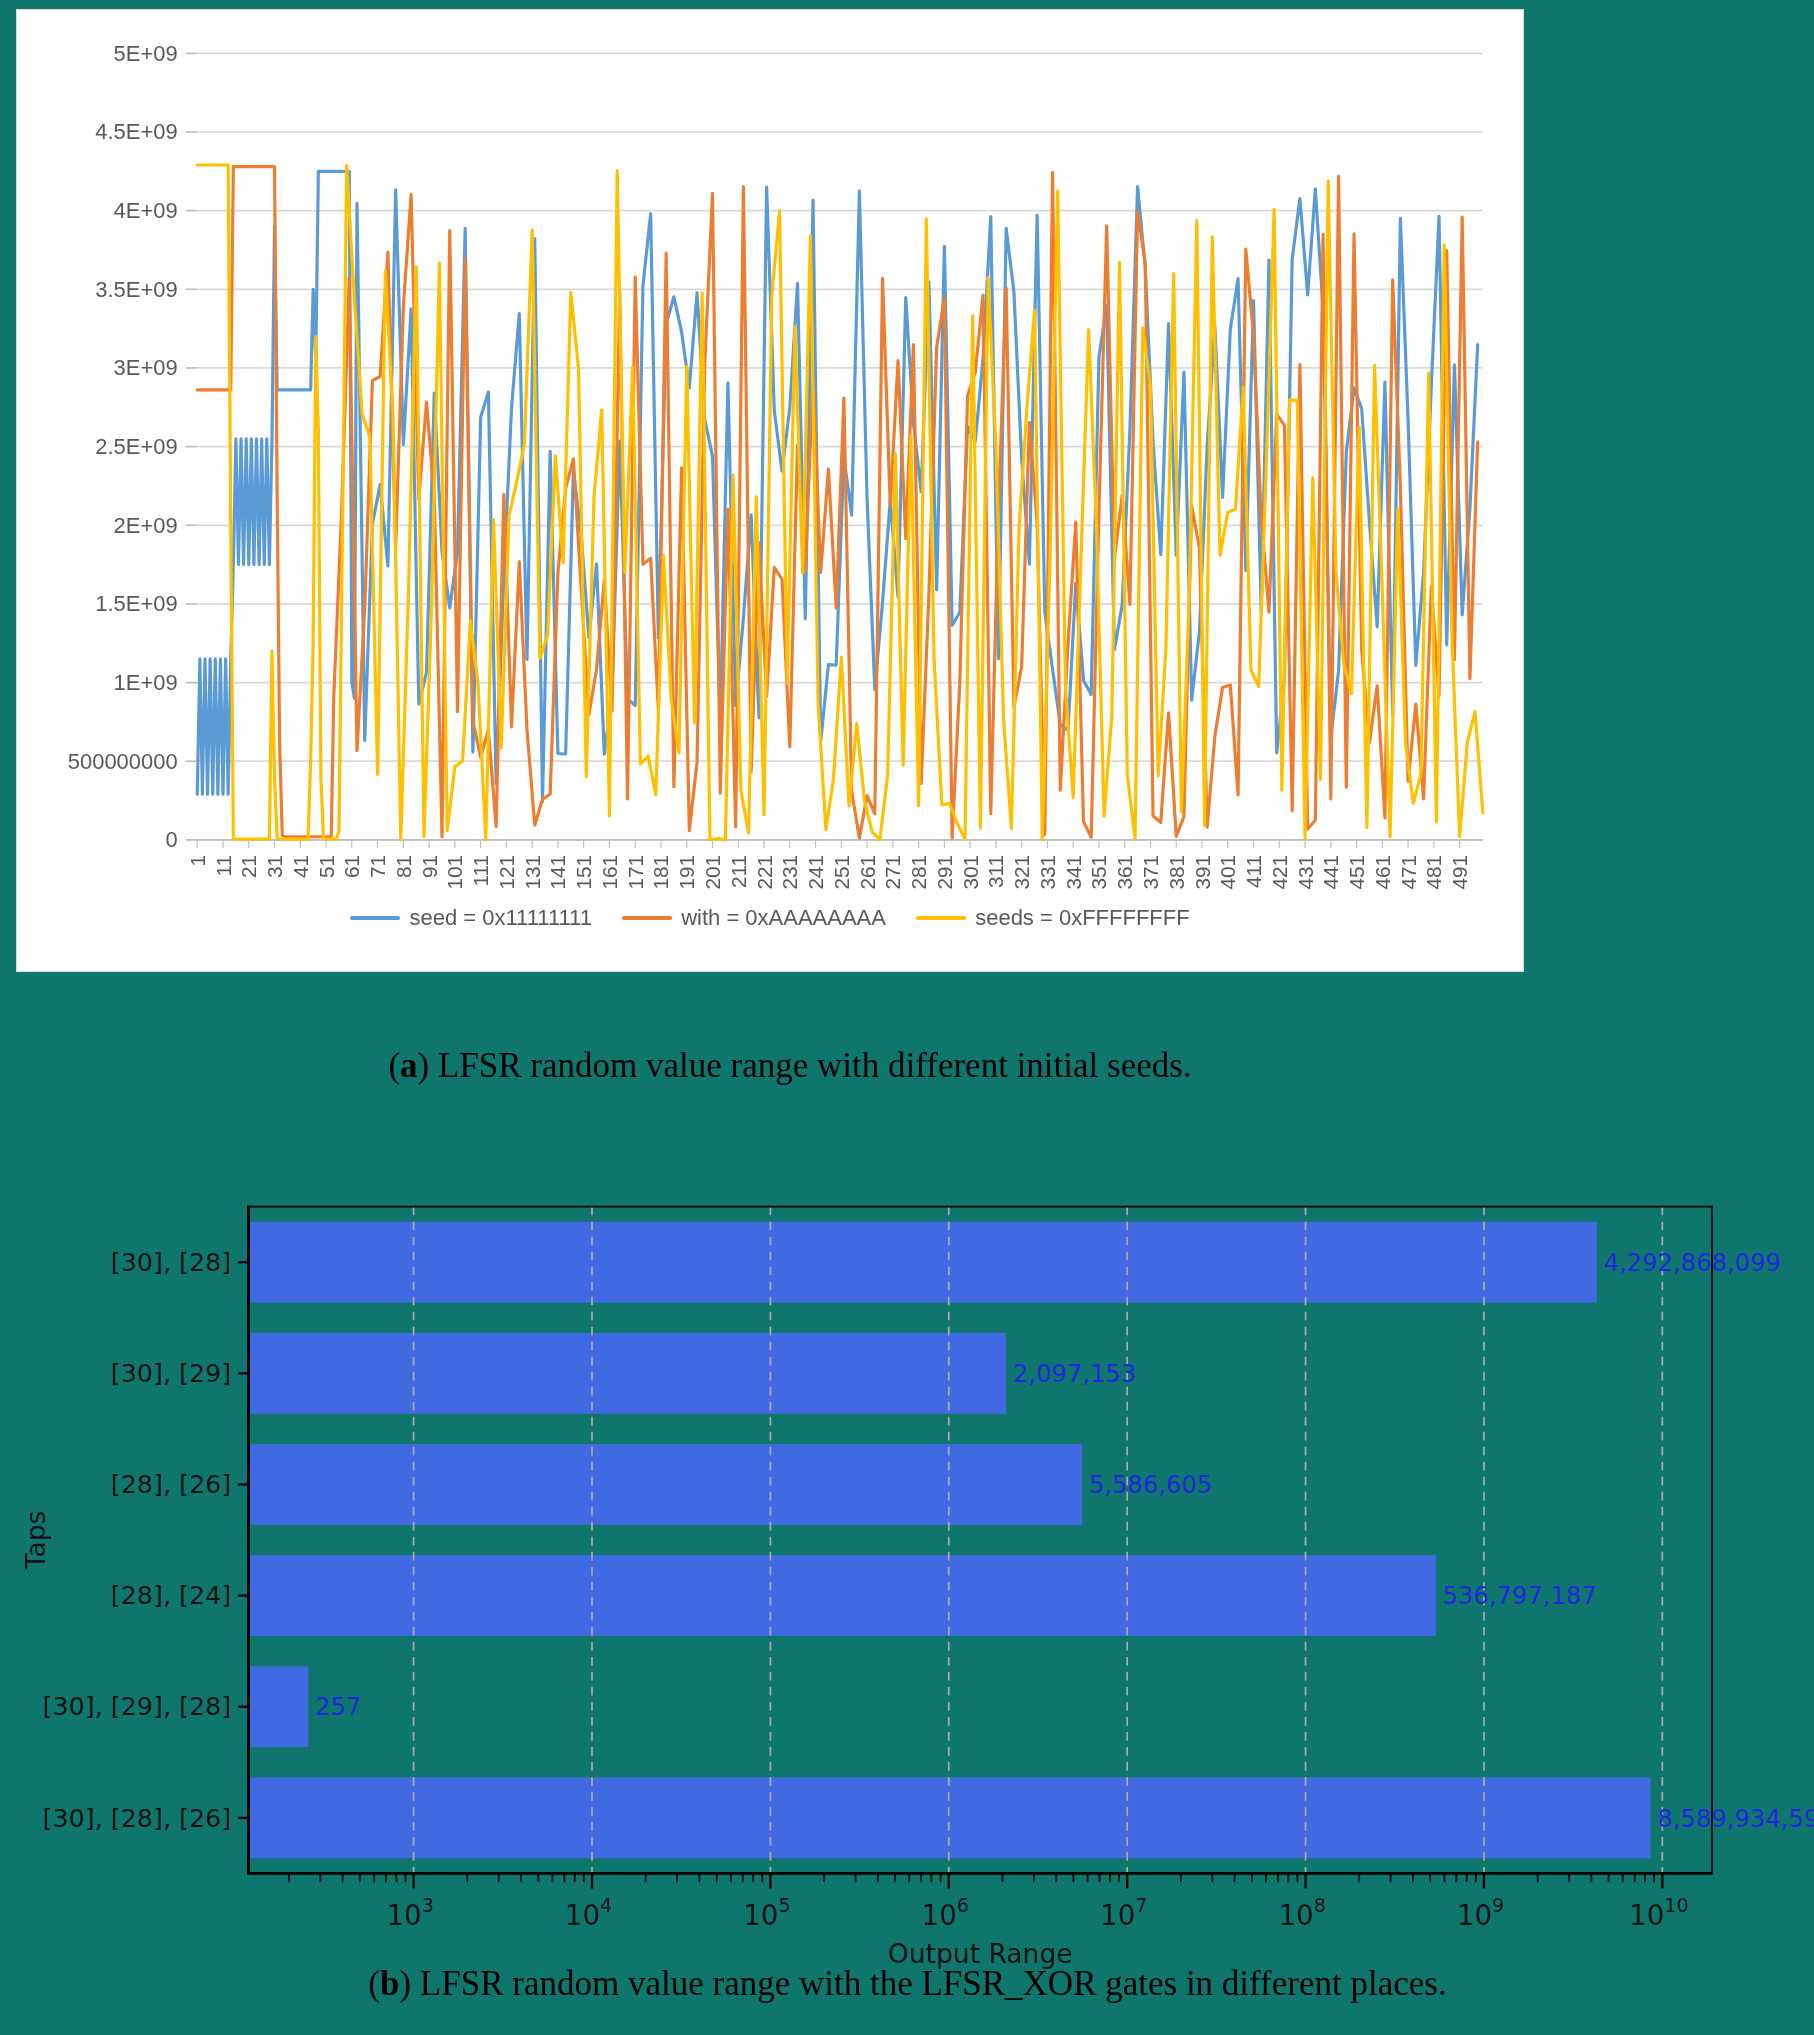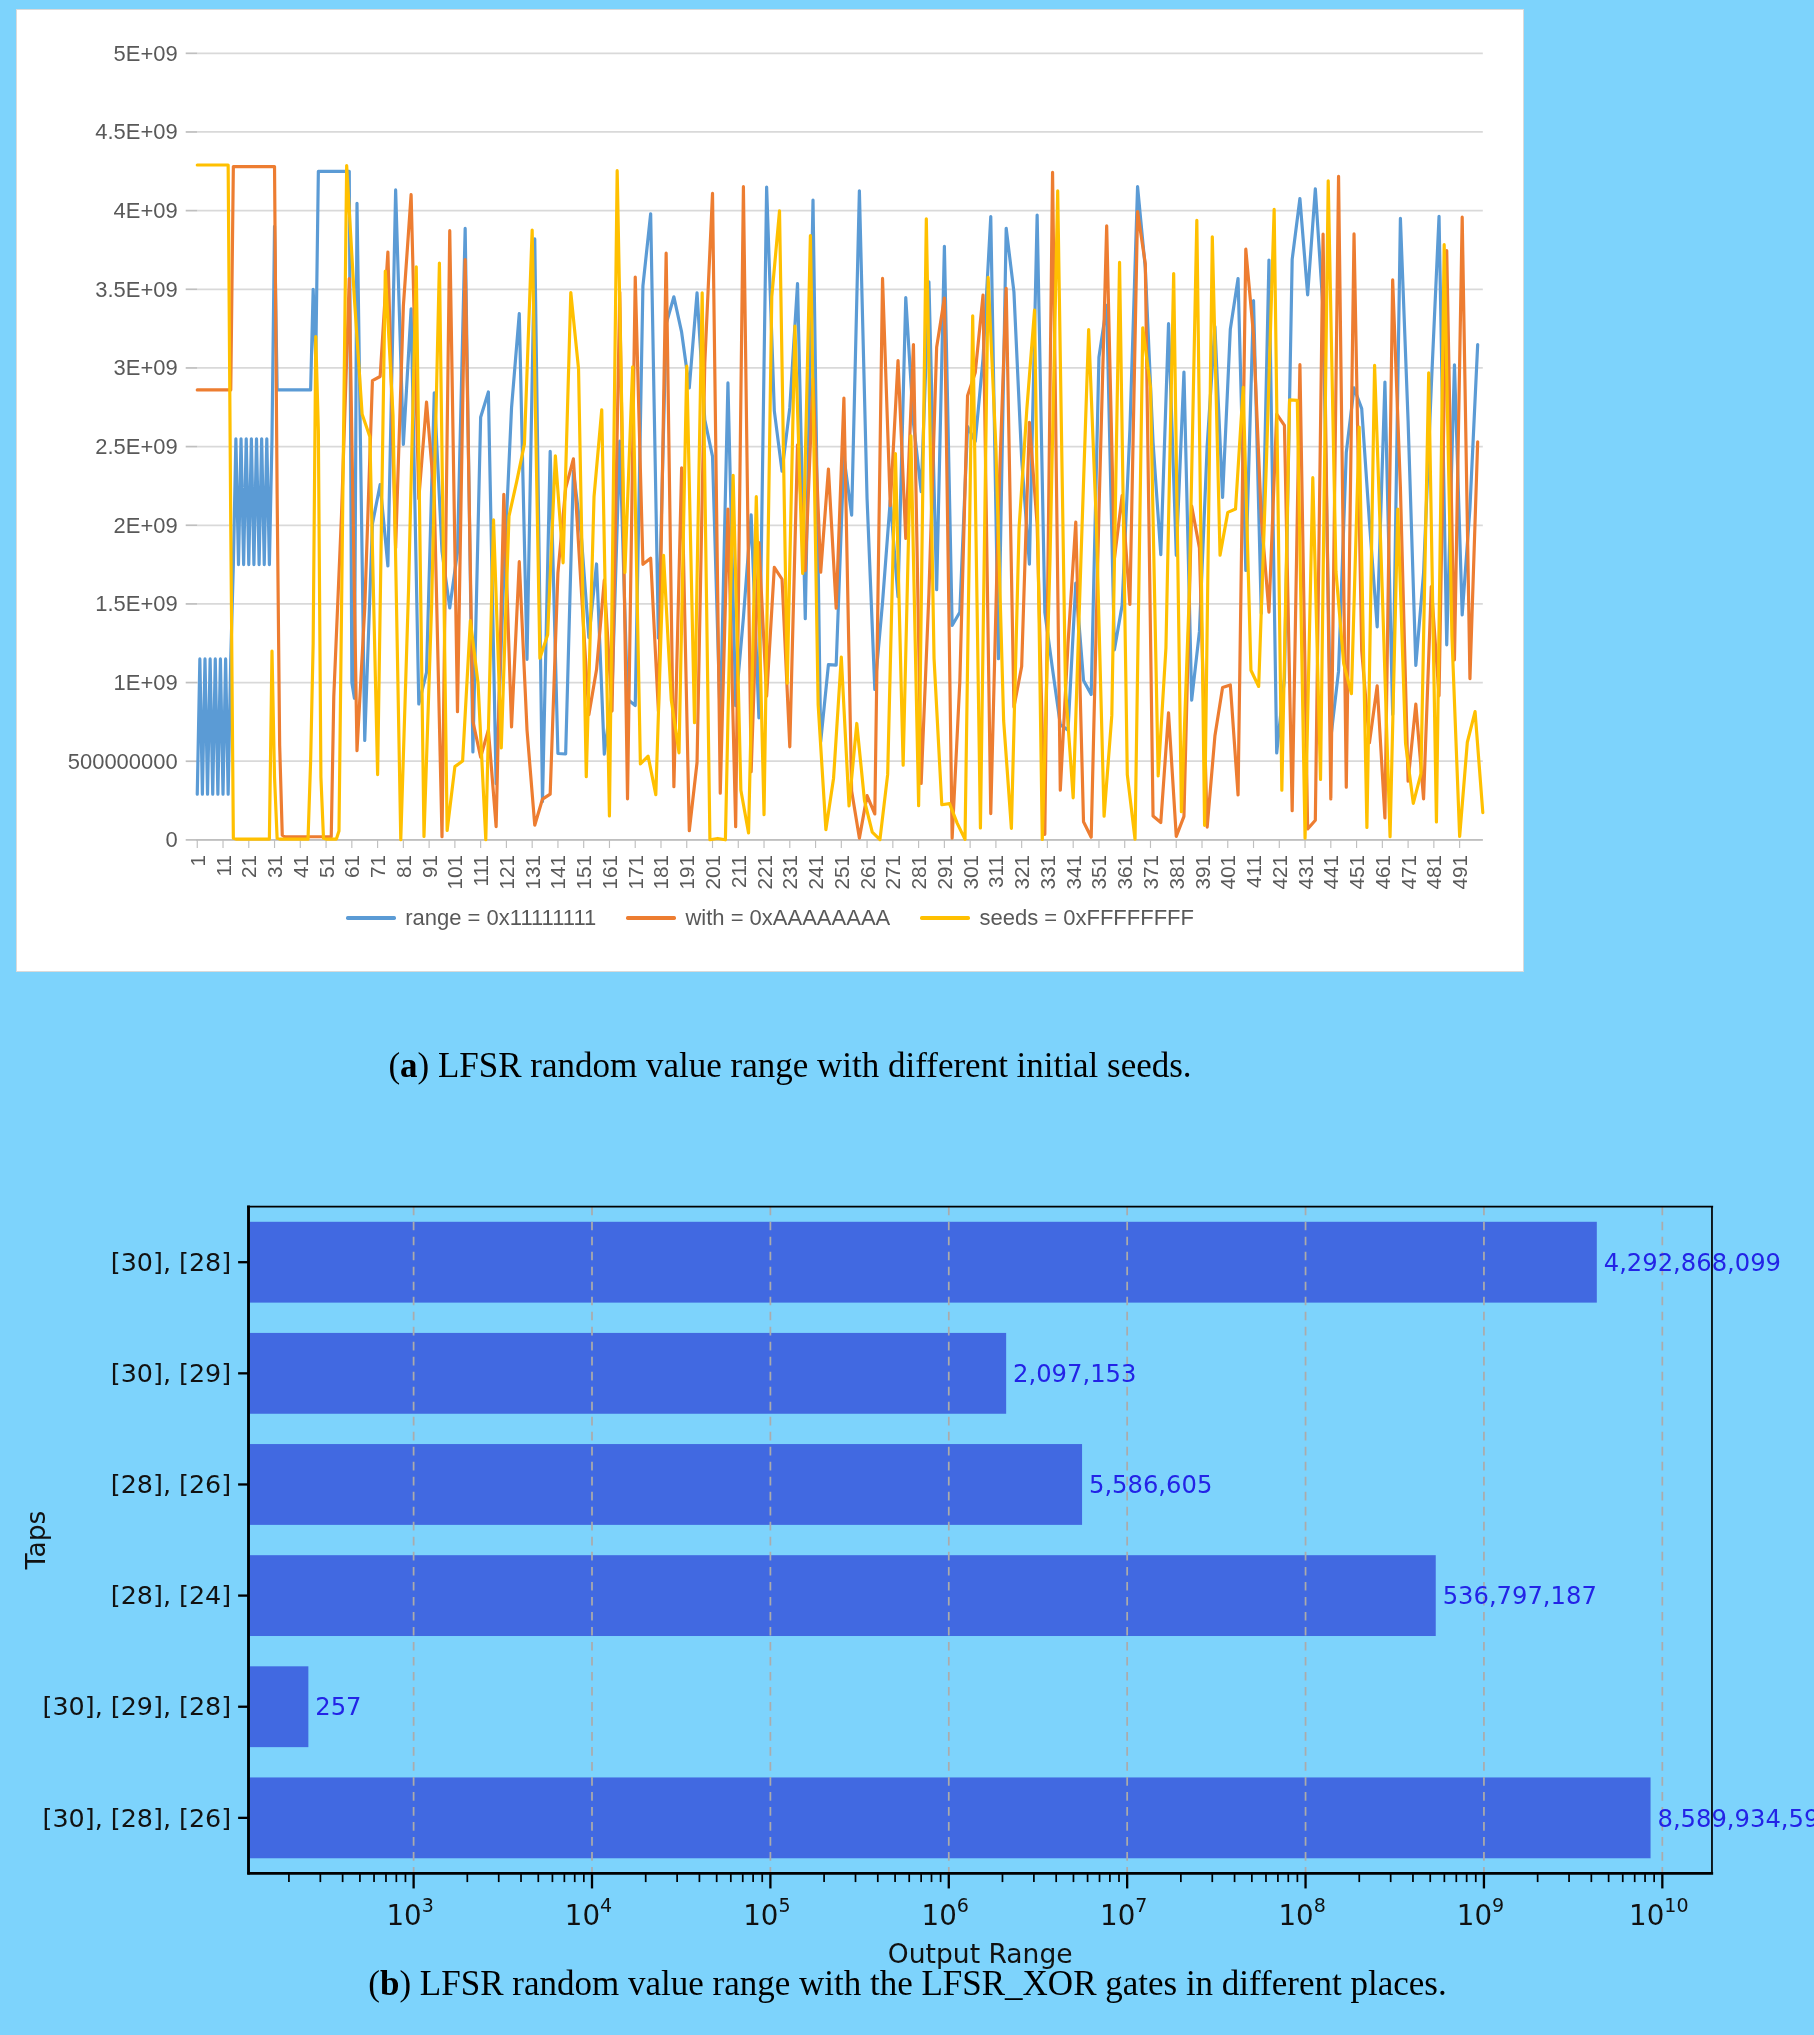--- a/index.html
+++ b/index.html
@@ -1,16 +1,16 @@
 <!DOCTYPE html>
 <html style="font-size:9.2px"><head>
 <meta charset="utf-8">
 <style>
   html,body{margin:0;padding:0;background:#ffffff;}
-  .page{position:relative;width:1815px;height:2035px;background:#7dd3fc;overflow:hidden;
+  .page{position:relative;width:1815px;height:2035px;background:#0f766e;overflow:hidden;
         font-family:"Liberation Sans",sans-serif;}
   .fig-a-box{position:absolute;left:16px;top:9.2px;width:1508px;height:963px;
              border:1.7px solid #DADADA;box-sizing:border-box;background:#ffffff;}
   #chart-a{position:absolute;left:0;top:0;width:1504px;height:894px;}
   #chart-a text{font-family:"Liberation Sans",sans-serif;}
   .legend{position:absolute;left:0;top:895px;width:100%;display:flex;
           justify-content:center;align-items:center;gap:30px;}
   .legend-item{display:flex;align-items:center;gap:9.2px;}
   .legend-swatch{display:inline-block;width:50px;height:4px;border-radius:1.7px;background:#888;}
   .legend-label{font-size:22px;color:#595959;white-space:nowrap;}
@@ -162,21 +162,21 @@
         <text transform="translate(2466.24248496994,1463) rotate(-90)" text-anchor="end" font-size="36" fill="#595959">481</text>
         <line x1="2497.8517034068136" y1="1437" x2="2497.8517034068136" y2="1451" stroke="#BFBFBF" stroke-width="2"></line>
         <text transform="translate(2510.8517034068136,1463) rotate(-90)" text-anchor="end" font-size="36" fill="#595959">491</text>
         <polyline points="312.0,1358.0 316.5,1123.7 320.9,1358.0 325.4,1123.7 329.8,1358.0 334.3,1123.7 338.8,1358.0 343.2,1123.7 347.7,1358.0 352.1,1123.7 356.6,1358.0 361.1,1123.7 365.5,1358.0 370.0,1123.7 374.5,960.3 378.9,742.4 383.4,960.3 387.8,742.4 392.3,960.3 396.8,742.4 401.2,960.3 405.7,742.4 410.1,960.3 414.6,742.4 419.1,960.3 423.5,742.4 428.0,960.3 432.4,742.4 436.9,960.3 441.4,742.4 445.8,374.6 450.3,657.9 454.7,657.9 459.2,657.9 463.7,657.9 468.1,657.9 472.6,657.9 477.1,657.9 481.5,657.9 486.0,657.9 490.4,657.9 494.9,657.9 499.4,657.9 503.8,657.9 508.3,657.9 512.7,483.6 517.2,606.2 521.7,279.3 526.1,279.3 530.6,279.3 535.0,279.3 539.5,279.3 544.0,279.3 548.4,279.3 552.9,279.3 557.4,279.3 561.8,279.3 566.3,279.3 570.7,279.3 575.2,279.3 579.7,1164.6 584.1,1191.8 588.6,334.7 602.0,1264.9 615.3,889.9 628.7,821.6 642.1,962.7 655.5,311.6 668.9,752.3 682.3,517.5 695.6,1201.7 709.0,1146.8 722.4,662.8 735.8,937.4 749.2,1035.5 762.6,938.6 775.9,378.2 789.3,1284.6 802.7,705.3 816.1,661.3 829.5,1339.8 842.8,980.2 856.2,688.9 869.6,525.7 883.0,1124.3 896.4,396.4 909.8,1370.3 923.1,764.3 936.5,1287.4 949.9,1288.3 963.3,798.6 976.7,907.1 990.1,1086.7 1003.4,959.2 1016.8,1288.5 1030.2,1182.4 1043.6,746.6 1057.0,1193.4 1070.4,1204.2 1083.7,477.6 1097.1,352.8 1110.5,1087.2 1123.9,544.0 1137.3,496.6 1150.7,557.9 1164.0,654.4 1177.4,489.9 1190.8,709.8 1204.2,773.0 1217.6,1234.9 1230.9,645.8 1244.3,1204.5 1257.7,1052.2 1271.1,874.2 1284.5,1225.6 1297.9,306.7 1311.2,694.1 1324.6,798.6 1338.0,689.0 1351.4,473.9 1364.8,1054.0 1378.2,329.1 1391.5,1267.3 1404.9,1133.4 1418.3,1134.5 1431.7,773.3 1445.1,874.7 1458.5,313.0 1471.8,845.9 1485.2,1176.3 1498.6,1025.9 1512.0,848.6 1525.4,1016.0 1538.8,498.1 1552.1,715.2 1565.5,834.1 1578.9,470.5 1592.3,1003.6 1605.7,409.3 1619.1,1065.8 1632.4,1042.8 1645.8,721.2 1659.2,747.0 1672.6,603.6 1686.0,357.6 1699.3,1123.1 1712.7,378.0 1726.1,488.0 1739.5,777.5 1752.9,959.5 1766.3,355.2 1779.6,1042.7 1793.0,1141.8 1806.4,1237.4 1819.8,1247.3 1833.2,992.3 1846.6,1160.9 1859.9,1185.0 1873.3,601.1 1886.7,511.5 1900.1,1107.9 1913.5,1030.5 1926.9,726.7 1940.2,305.7 1953.6,447.1 1967.0,748.5 1980.4,943.0 1993.8,543.2 2007.2,944.2 2020.5,627.1 2033.9,1195.1 2047.3,1076.4 2060.7,755.3 2074.1,548.3 2087.4,844.1 2100.8,552.7 2114.2,465.0 2127.6,970.3 2141.0,503.3 2154.4,1044.5 2167.7,433.1 2181.1,1286.5 2194.5,1157.1 2207.9,431.8 2221.3,326.5 2234.7,493.2 2248.0,309.7 2261.4,518.3 2274.8,1260.6 2288.2,1144.8 2301.6,766.3 2315.0,654.4 2328.3,690.3 2341.7,886.6 2355.1,1068.3 2368.5,644.4 2381.9,1219.7 2395.3,360.9 2408.6,711.1 2422.0,1134.9 2435.4,975.3 2448.8,652.0 2462.2,357.1 2475.5,1099.2 2488.9,614.3 2502.3,1047.3 2515.7,862.9 2529.1,579.3" fill="none" stroke="#5B9BD5" stroke-width="5.5" stroke-linejoin="round" stroke-linecap="round"></polyline>
         <polyline points="312.0,657.9 316.5,657.9 320.9,657.9 325.4,657.9 329.8,657.9 334.3,657.9 338.8,657.9 343.2,657.9 347.7,657.9 352.1,657.9 356.6,657.9 361.1,657.9 365.5,657.9 370.0,657.9 374.5,271.1 378.9,271.1 383.4,271.1 387.8,271.1 392.3,271.1 396.8,271.1 401.2,271.1 405.7,271.1 410.1,271.1 414.6,271.1 419.1,271.1 423.5,271.1 428.0,271.1 432.4,271.1 436.9,271.1 441.4,271.1 445.8,271.1 450.3,837.7 454.7,1273.6 459.2,1428.8 463.7,1431.6 468.1,1431.6 472.6,1431.6 477.1,1431.6 481.5,1431.6 486.0,1431.6 490.4,1431.6 494.9,1431.6 499.4,1431.6 503.8,1431.6 508.3,1431.6 512.7,1431.6 517.2,1431.6 521.7,1431.6 526.1,1431.6 530.6,1431.6 535.0,1431.6 539.5,1431.6 544.0,1431.6 548.4,1189.4 561.8,873.5 575.2,465.0 588.6,1282.7 602.0,1036.3 615.3,641.6 628.7,634.6 642.1,419.0 655.5,931.5 668.9,512.8 682.3,319.8 695.6,846.4 709.0,679.1 722.4,842.8 735.8,1431.5 749.2,382.1 762.6,1215.0 775.9,432.2 789.3,1231.7 802.7,1293.9 816.1,1246.4 829.5,1414.2 842.8,838.6 856.2,1241.5 869.6,955.3 883.0,1246.8 896.4,1411.6 909.8,1366.3 923.1,1357.7 936.5,974.7 949.9,828.3 963.3,777.3 976.7,999.0 990.1,1220.1 1003.4,1142.0 1016.8,987.3 1030.2,1213.9 1043.6,488.5 1057.0,1365.9 1070.4,462.4 1083.7,959.8 1097.1,949.3 1110.5,1214.2 1123.9,421.1 1137.3,1344.8 1150.7,792.6 1164.0,1421.1 1177.4,1303.0 1190.8,612.1 1204.2,317.3 1217.6,1356.0 1230.9,864.3 1244.3,1414.2 1257.7,305.9 1271.1,1318.7 1284.5,922.3 1297.9,1188.3 1311.2,965.0 1324.6,985.7 1338.0,1275.8 1351.4,753.0 1364.8,970.6 1378.2,638.5 1391.5,973.6 1404.9,794.9 1418.3,1035.6 1431.7,672.0 1445.1,1352.3 1458.5,1433.9 1471.8,1360.3 1485.2,1392.1 1498.6,464.8 1512.0,858.3 1525.4,607.0 1538.8,915.1 1552.1,579.4 1565.5,1339.1 1578.9,1010.5 1592.3,583.9 1605.7,498.8 1619.1,1434.1 1632.4,1163.3 1645.8,667.9 1659.2,627.5 1672.6,493.6 1686.0,1391.4 1699.3,863.5 1712.7,481.8 1726.1,1207.0 1739.5,1136.7 1752.9,713.9 1766.3,890.9 1779.6,1427.4 1793.0,281.1 1806.4,1350.8 1819.8,1096.4 1833.2,886.6 1846.6,1405.7 1859.9,1432.3 1873.3,869.6 1886.7,373.7 1900.1,950.0 1913.5,840.7 1926.9,1029.2 1940.2,349.0 1953.6,439.4 1967.0,1395.7 1980.4,1406.8 1993.8,1216.9 2007.2,1430.8 2020.5,1396.2 2033.9,859.1 2047.3,931.7 2060.7,1414.8 2074.1,1257.3 2087.4,1173.0 2100.8,1168.7 2114.2,1359.3 2127.6,414.2 2141.0,562.9 2154.4,878.8 2167.7,1042.6 2181.1,699.6 2194.5,719.4 2207.9,1386.3 2221.3,614.1 2234.7,1418.1 2248.0,1403.0 2261.4,388.2 2274.8,1366.0 2288.2,288.1 2301.6,1345.6 2315.0,387.8 2328.3,1109.2 2341.7,1268.8 2355.1,1170.2 2368.5,1398.9 2381.9,467.4 2395.3,826.9 2408.6,1335.2 2422.0,1201.8 2435.4,1366.1 2448.8,998.4 2462.2,1187.5 2475.5,416.5 2488.9,1125.2 2502.3,358.7 2515.7,1157.7 2529.1,747.7" fill="none" stroke="#ED7D31" stroke-width="5.5" stroke-linejoin="round" stroke-linecap="round"></polyline>
         <polyline points="312.0,268.4 316.5,268.4 320.9,268.4 325.4,268.4 329.8,268.4 334.3,268.4 338.8,268.4 343.2,268.4 347.7,268.4 352.1,268.4 356.6,268.4 361.1,268.4 365.5,268.4 370.0,892.2 374.5,1434.3 378.9,1435.6 383.4,1435.6 387.8,1435.6 392.3,1435.6 396.8,1435.6 401.2,1435.6 405.7,1435.6 410.1,1435.6 414.6,1435.6 419.1,1435.6 423.5,1435.6 428.0,1435.6 432.4,1435.6 436.9,1435.6 441.4,1110.1 445.8,1328.0 450.3,1434.3 454.7,1435.6 459.2,1435.6 463.7,1435.6 468.1,1435.6 472.6,1435.6 477.1,1435.6 481.5,1435.6 486.0,1435.6 490.4,1435.6 494.9,1435.6 499.4,1435.6 503.8,1435.6 508.3,1300.8 512.7,1096.5 517.2,565.3 521.7,728.8 526.1,1328.0 530.6,1434.3 535.0,1435.6 539.5,1435.6 544.0,1435.6 548.4,1435.6 552.9,1435.6 557.4,1421.8 570.7,269.2 584.1,500.0 597.5,700.1 610.9,739.0 624.3,1323.9 637.6,452.0 651.0,701.8 664.4,1436.5 677.8,1005.5 691.2,444.8 704.6,1431.0 717.9,1027.6 731.3,438.2 744.7,1420.7 758.1,1310.1 771.5,1300.3 784.9,1057.4 798.2,1165.8 811.6,1436.7 825.0,882.6 838.4,1277.7 851.8,876.5 865.2,816.1 878.5,751.8 891.9,381.2 905.3,1122.5 918.7,1082.0 932.1,771.9 945.5,957.2 958.8,489.1 972.2,621.3 985.6,1327.6 999.0,843.2 1012.4,692.2 1025.7,1395.6 1039.1,278.2 1052.5,973.9 1065.9,617.9 1079.3,1305.5 1092.7,1292.1 1106.0,1358.7 1119.4,944.1 1132.8,1194.9 1146.2,1286.2 1159.6,616.6 1173.0,1233.9 1186.3,489.7 1199.7,1436.8 1213.1,1434.5 1226.5,1436.8 1239.9,805.7 1253.3,1351.0 1266.6,1425.0 1280.0,842.7 1293.4,1393.2 1306.8,496.9 1320.2,347.9 1333.6,1165.7 1346.9,547.4 1360.3,975.6 1373.7,390.5 1387.1,1203.0 1400.5,1419.3 1413.8,1330.1 1427.2,1120.3 1440.6,1378.2 1454.0,1235.4 1467.4,1369.3 1480.8,1423.7 1494.1,1436.5 1507.5,1323.6 1520.9,767.9 1534.3,1307.5 1547.7,737.4 1561.1,1377.8 1574.4,361.7 1587.8,1123.1 1601.2,1376.1 1614.6,1374.3 1628.0,1408.3 1641.4,1436.2 1654.7,529.5 1668.1,1416.4 1681.5,463.1 1694.9,757.5 1708.3,1230.6 1721.7,1417.0 1735.0,897.2 1748.4,692.1 1761.8,519.7 1775.2,1436.3 1788.6,950.6 1801.9,313.1 1815.3,1171.9 1828.7,1364.1 1842.1,953.0 1855.5,553.5 1868.9,890.7 1882.2,1396.1 1895.6,1221.4 1909.0,437.0 1922.4,1323.9 1935.8,1435.9 1949.2,550.3 1962.5,652.7 1975.9,1326.2 1989.3,1104.7 2002.7,456.3 2016.1,1388.1 2029.5,1018.5 2042.8,364.3 2056.2,1411.8 2069.6,392.6 2083.0,944.1 2096.4,869.9 2109.8,864.1 2123.1,653.4 2136.5,1143.2 2149.9,1171.3 2163.3,782.6 2176.7,345.2 2190.0,1351.1 2203.4,675.0 2216.8,676.0 2230.2,1434.2 2243.6,809.8 2257.0,1332.2 2270.3,295.9 2283.7,971.7 2297.1,1131.8 2310.5,1183.8 2323.9,722.1 2337.3,1415.5 2350.6,615.3 2364.0,1008.9 2377.4,1431.5 2390.8,864.0 2404.2,1269.7 2417.6,1373.8 2430.9,1322.1 2444.3,628.3 2457.7,1405.9 2471.1,406.4 2484.5,1083.5 2497.9,1430.9 2511.2,1267.9 2524.6,1214.8 2538.0,1389.9" fill="none" stroke="#FFC000" stroke-width="5.5" stroke-linejoin="round" stroke-linecap="round"></polyline>
       </svg>
     <div class="legend">
       <div class="legend-item">
         <span class="legend-swatch" style="background: rgb(91, 155, 213);"></span>
-        <span class="legend-label">range = 0x11111111</span>
+        <span class="legend-label">seed = 0x11111111</span>
       </div>
       <div class="legend-item">
         <span class="legend-swatch" style="background: rgb(237, 125, 49);"></span>
         <span class="legend-label">with = 0xAAAAAAAA</span>
       </div>
       <div class="legend-item">
         <span class="legend-swatch" style="background: rgb(255, 192, 0);"></span>
         <span class="legend-label">seeds = 0xFFFFFFFF</span>
       </div>
     </div>

